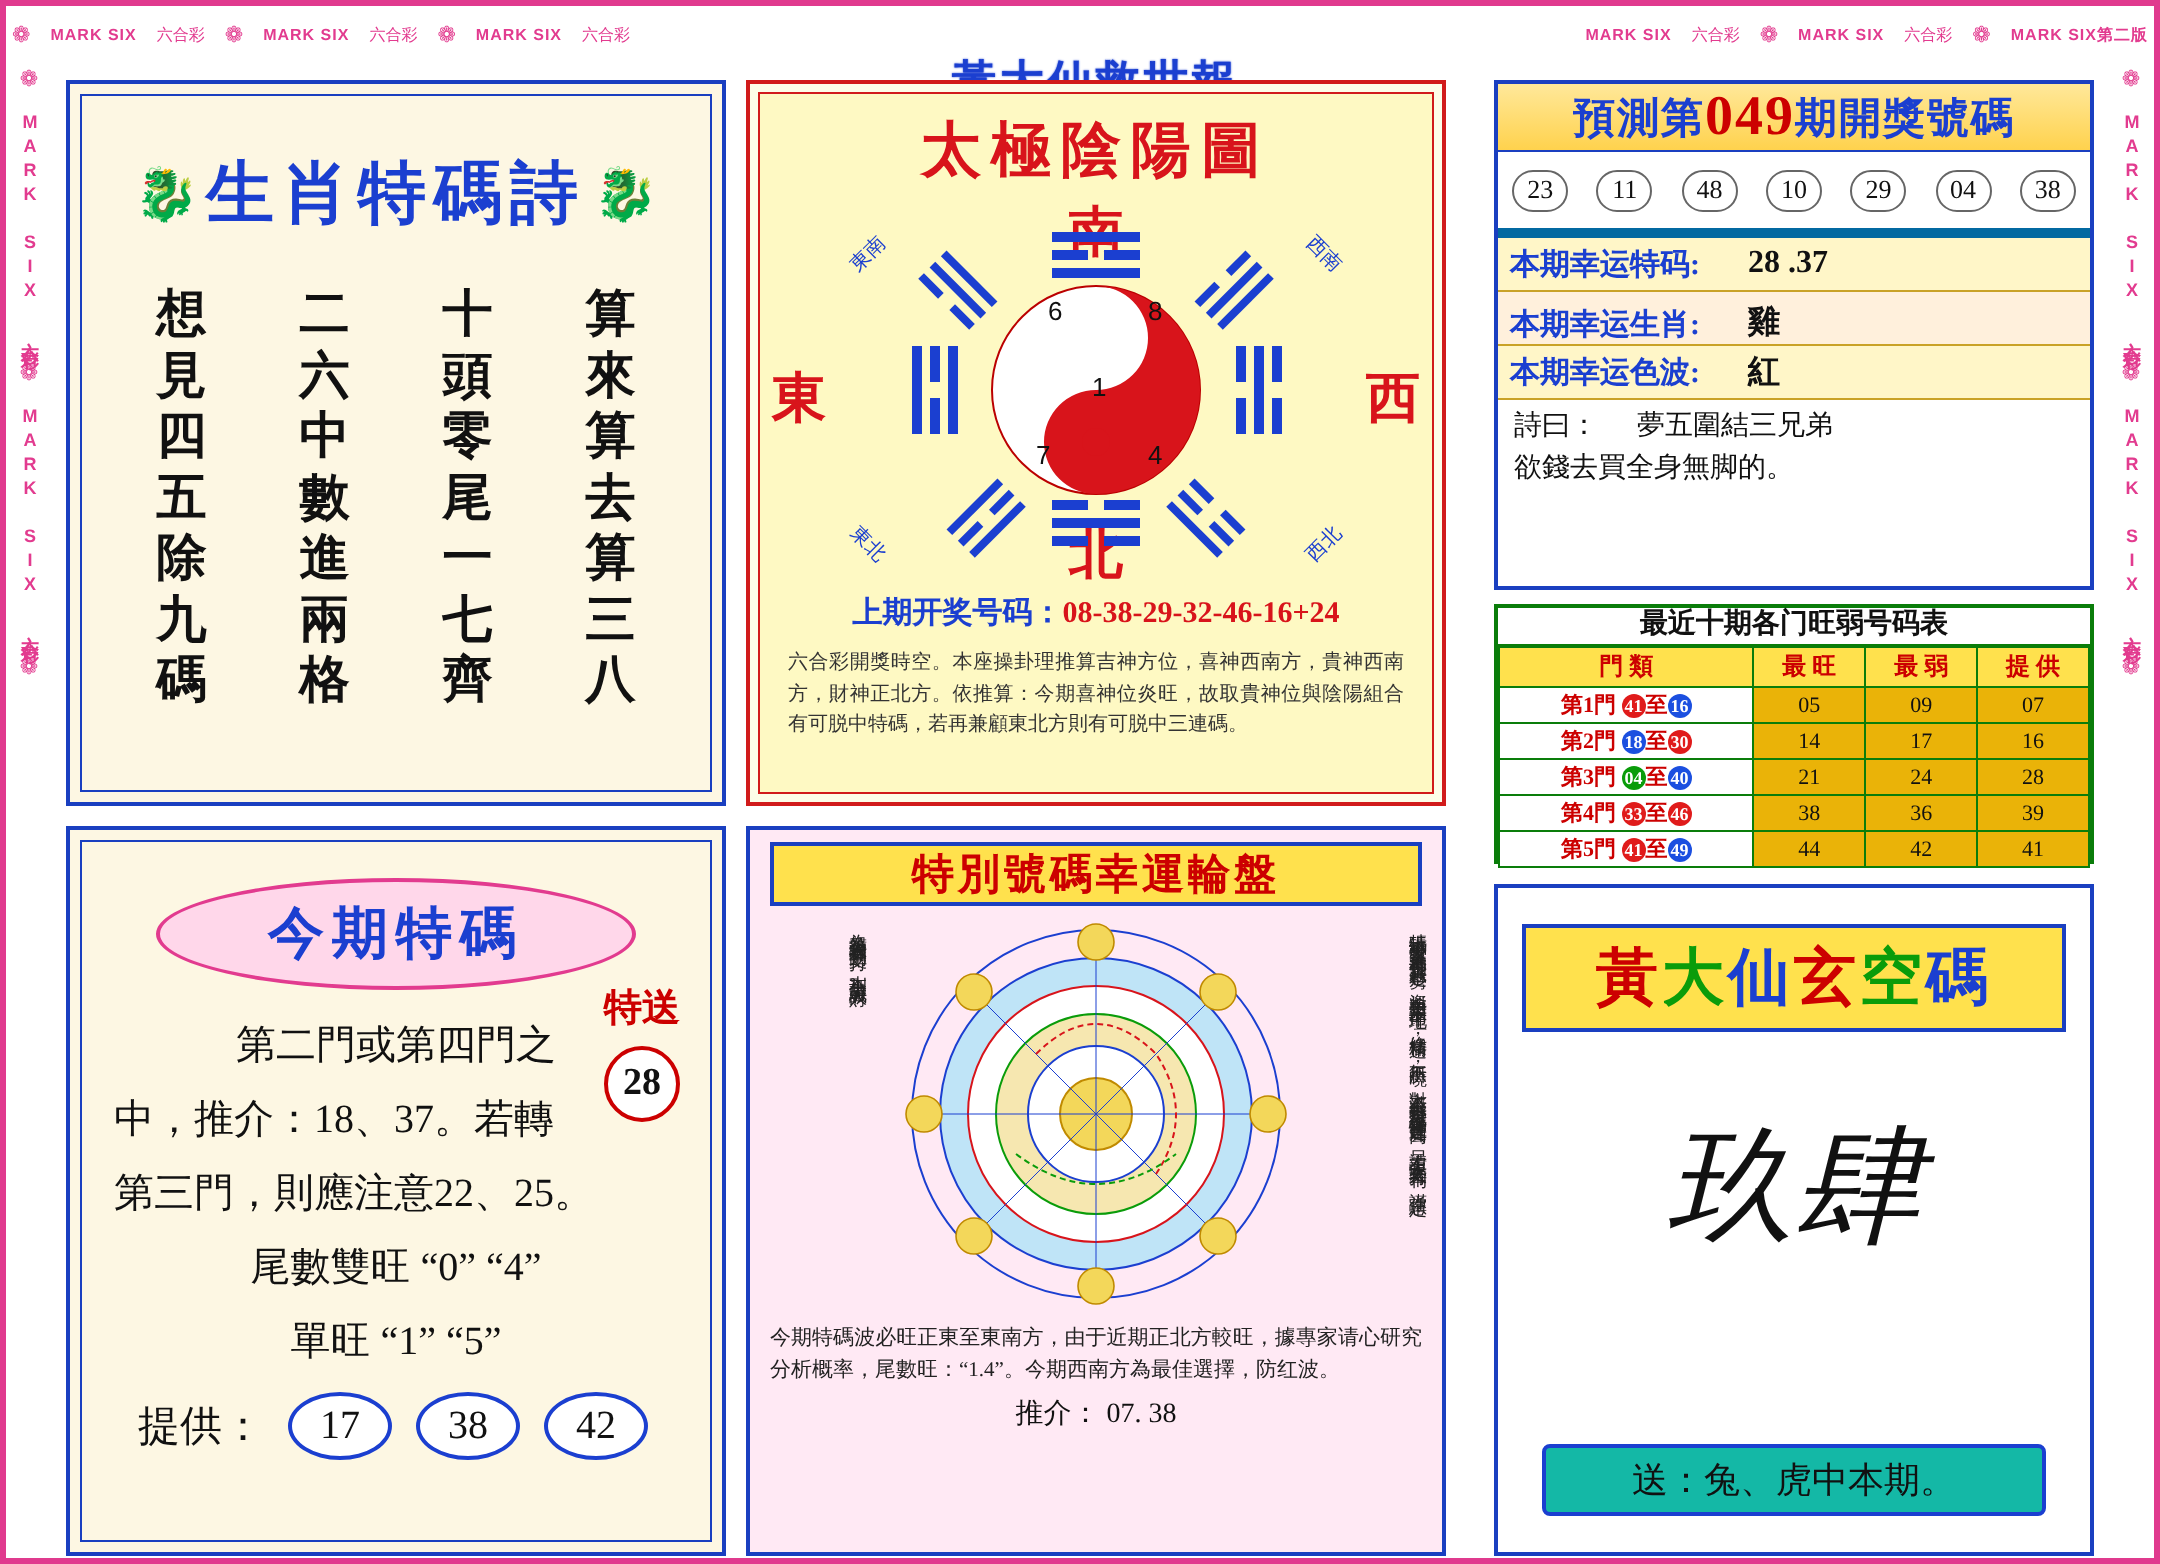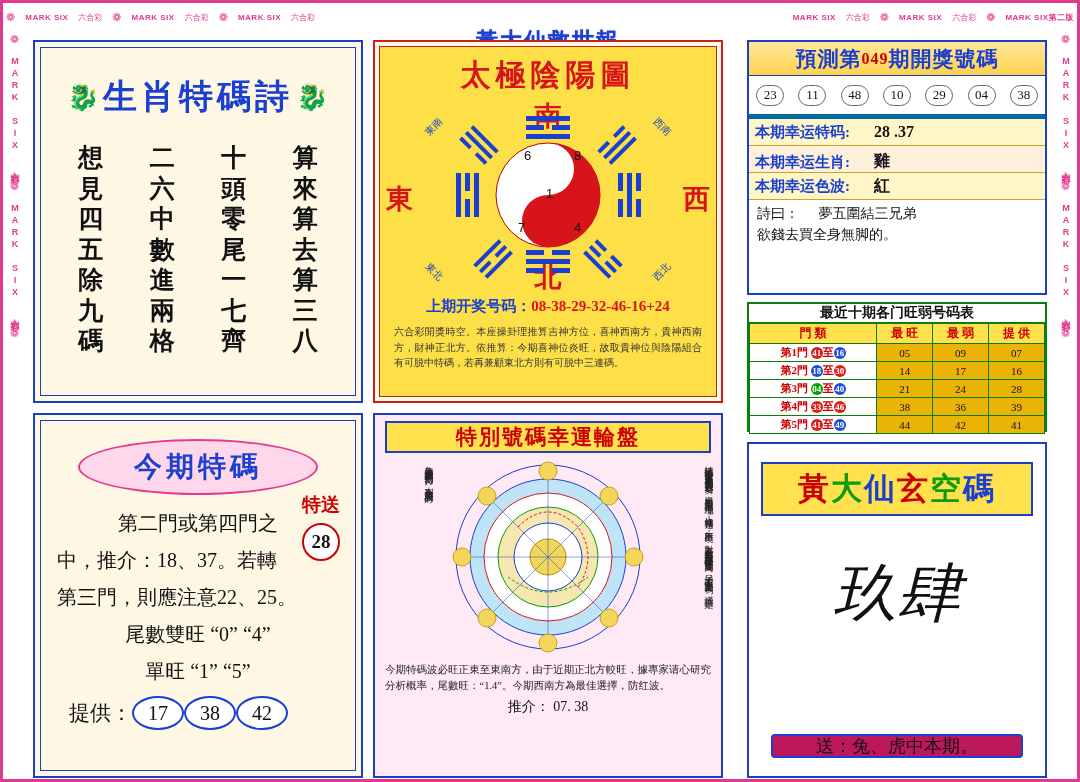--- a/index.html
+++ b/index.html
@@ -71,21 +71,21 @@
     position:absolute; top:95px; left:14px; right:14px; bottom:10px;
     display:flex; justify-content:space-around; direction:rtl;
   }
   .poem-col {
     display:flex; flex-direction:column; align-items:center;
     font-size:25px; line-height:1.22; color:#111; font-weight:bold;
   }
 
   
   #p-taiji { left:340px; top:10px; width:350px; height:363px; background:#fdfde8; border:2px solid #d11b1b; }
-  #p-taiji .inner { position:absolute; inset:4px; border:1px solid #d11b1b; background:#fde047; }
+  #p-taiji .inner { position:absolute; inset:4px; border:1px solid #d11b1b; background:#fef9c3; }
   .taiji-title { text-align:center; font-size:30px; font-weight:bold; color:#d8141b; margin-top:8px; letter-spacing:5px; }
   .bagua-wrap { position:relative; height:195px; margin-top:2px; }
   .dir { position:absolute; font-size:27px; font-weight:bold; color:#d8141b; }
   .dir.n { top:0px; left:50%; transform:translateX(-50%); }
   .dir.s { bottom:-2px; left:50%; transform:translateX(-50%); }
   .dir.e { left:6px; top:52%; transform:translateY(-50%); }
   .dir.w { right:6px; top:52%; transform:translateY(-50%); }
   .lastdraw {
     text-align:center; font-size:15px; color:#d8141b; font-weight:bold; margin-top:4px;
   }
@@ -96,21 +96,21 @@
   }
 
   
   #p-pred { right:0; top:10px; width:300px; height:255px; border:2px solid #1a3fc0; background:#fff; }
   .pred-head {
     height:34px; background:linear-gradient(#ffe89a,#ffd24d);
     display:flex; align-items:center; justify-content:center;
     font-size:21px; font-weight:bold; color:#1b3fd0; letter-spacing:1px;
     border-bottom:1px solid #1a3fc0;
   }
-  .pred-head .num { color:#c00; font-size:16px; }
+  .pred-head .num { color:#c00; font-size:28px; }
   .ballrow { display:flex; justify-content:space-around; align-items:center; height:38px; background:#fff; }
   .ball {
     width:28px; height:21px; border:1px solid #666; border-radius:11px;
     font-size:13px; display:flex; align-items:center; justify-content:center;
     color:#111; background:#fff;
   }
   .lucky { border-top:5px solid #0369a1; }
   .lrow { display:flex; align-items:center; height:27px; border-bottom:1px solid #c9a227; }
   .lrow .k { width:125px; padding-left:6px; font-size:15px; font-weight:bold; color:#1b3fd0; }
   .lrow .v { font-size:16px; font-weight:bold; color:#111; }
@@ -154,21 +154,21 @@
   .tema-body .lrow2 { text-align:left; }
   .tesong {
     position:absolute; right:10px; top:72px; width:48px; text-align:center;
     font-size:19px; color:#c00; line-height:1.25; font-weight:bold;
   }
   .circ28 {
     width:38px; height:38px; border:2px solid #c00; border-radius:50%;
     display:flex; align-items:center; justify-content:center;
     font-size:19px; color:#111; margin:6px auto 0 auto; background:#fff;
   }
-  .tigong { display:flex; align-items:center; padding:6px 0 0 28px; font-size:21px; color:#111; }
+  .tigong { display:flex; align-items:center; gap:12px; padding:6px 0 0 28px; font-size:21px; color:#111; }
   .tg-ball {
     width:52px; height:34px; border:2px solid #1b3fd0; border-radius:50%;
     display:flex; align-items:center; justify-content:center; font-size:20px; color:#111; background:#fff;
   }
 
   
   #p-wheel { left:340px; top:383px; width:350px; height:365px; border:2px solid #1a3fc0; background:#ffe9f4; }
   .wheel-title {
     margin:6px 10px 0 10px; height:32px; background:#ffe14d; border:2px solid #1a3fc0;
     display:flex; align-items:center; justify-content:center;
@@ -198,22 +198,22 @@
   .xk-title span:nth-child(2){color:#0a9c0a;}
   .xk-title span:nth-child(3){color:#1b3fd0;}
   .xk-title span:nth-child(4){color:#c00;}
   .xk-title span:nth-child(5){color:#0a9c0a;}
   .xk-title span:nth-child(6){color:#1b3fd0;}
   .sig {
     text-align:center; font-size:64px; color:#111; margin-top:34px;
     font-family:"Liberation Serif", serif; font-style:italic;
   }
   .xk-bottom {
-    position:absolute; left:22px; right:22px; bottom:18px; height:24px;
-    background:#be185d; border:2px solid #1b3fd0; border-radius:4px;
+    position:absolute; left:22px; right:22px; bottom:18px; height:36px;
+    background:#14b8a6; border:2px solid #1b3fd0; border-radius:4px;
     display:flex; align-items:center; justify-content:center;
     font-size:18px; color:#111;
   }
 </style>
 </head>
 <body>
 
 <div class="page">
 
   <div class="edge edge-top">

